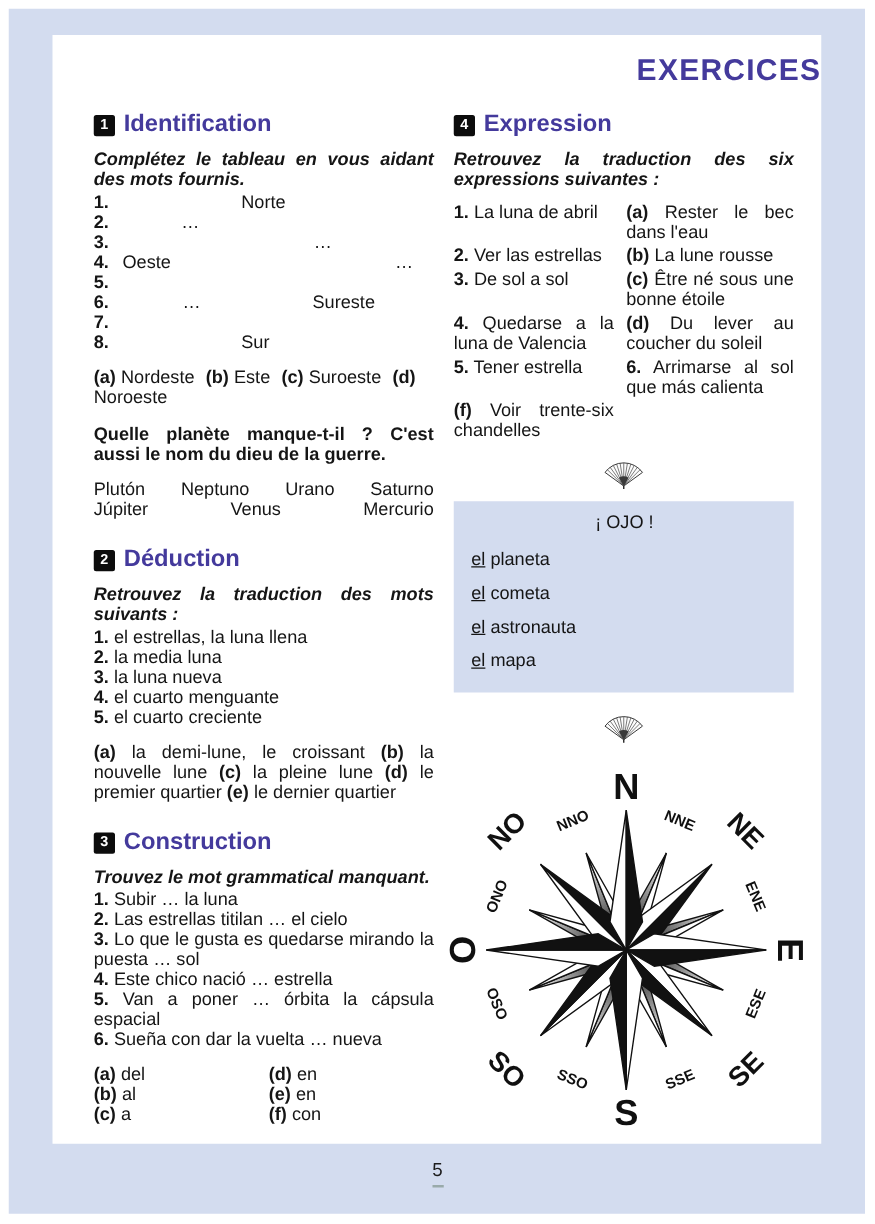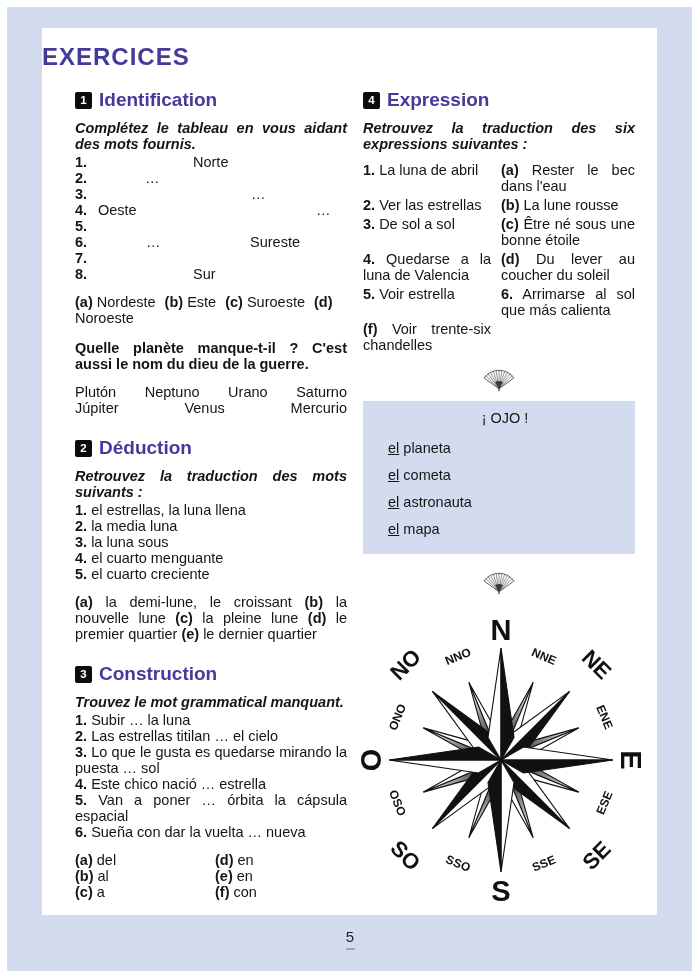--- a/index.html
+++ b/index.html
@@ -1,21 +1,21 @@
 <!DOCTYPE html>
 <html style="--accent: #443a9c; --panel: #d3dcef;"><head>
 <meta charset="utf-8">
 <style>
   :root{ --accent:#443a9c; --panel:#d3dcef; }
   html,body{margin:0;padding:0;}
   body{background:#fff;font-family:"Liberation Sans",sans-serif;color:#151515;}
   .canvas{position:relative;width:700px;height:979px;background:#fff;overflow:hidden;}
   .blue-bg{position:absolute;left:7px;top:7px;right:8px;bottom:8px;background:var(--panel);}
   .page{position:absolute;left:42px;top:28px;width:615px;height:887px;background:#fff;}
-  .page-title{position:absolute;top:15px;left:0;right:0;text-align:left;
+  .page-title{position:absolute;top:15px;left:0;right:0;text-align:right;
     font-size:24px;font-weight:bold;letter-spacing:1px;color:var(--accent);}
   .col{position:absolute;top:62px;font-size:14.5px;line-height:16px;}
   .col-left{left:33px;width:272px;}
   .col-right{left:321px;width:272px;}
   .h-row{display:flex;align-items:center;gap:7px;height:20px;margin:0 0 10px 0;}
   .h-row.sec{margin-top:22px;}
   .badge{width:17px;height:17px;background:#0c0c0c;color:#fff;font-size:11.5px;font-weight:bold;
     display:flex;align-items:center;justify-content:center;border-radius:2px;flex:0 0 auto;}
   .h-txt{font-size:19px;font-weight:bold;color:var(--accent);}
   .intro{font-style:italic;font-weight:bold;text-align:justify;margin:0 0 2px 0;}
@@ -27,21 +27,21 @@
   .pair{margin-right:9px;}
   .pair b{font-weight:bold;}
   .question{font-weight:bold;text-align:justify;margin:14px 0 0 0;}
   .planets{margin-top:12px;text-align:center;}
   .prow{display:flex;justify-content:space-between;}
   .list{margin:0;}
   .li{text-align:justify;}
   .ansgrid{display:grid;grid-template-columns:140px 1fr;margin-top:12px;}
   .match{display:grid;grid-template-columns:128px 134px;column-gap:10px;row-gap:3px;margin-top:10px;}
   .fanwrap{text-align:center;margin:10px 0 6px 0;height:32px;}
-  .ojo{background:var(--panel);padding:9px 13px 11px 25px;margin-top:6px;}
+  .ojo{background:var(--panel);padding:9px 13px 11px 14px;margin-top:6px;}
   .ojo-title{text-align:center;margin-bottom:9px;}
   .ojo-item{line-height:27px;}
   .u{text-decoration:underline;}
   .compass-wrap{margin:12px 0 0 -12px;width:300px;height:300px;}
   svg text{font-family:"Liberation Sans",sans-serif;font-weight:bold;fill:#101010;}
   text.cl{font-size:29px;} text.il{font-size:22px;} text.sl{font-size:12px;}
   .pageno{position:absolute;left:0;right:0;top:928px;text-align:center;font-size:15px;color:#1d1d1d;}
   .pageno .dash{width:9px;height:2px;background:#9aa;margin:3px auto 0;}
 </style>
 </head>
@@ -93,21 +93,21 @@
       </div>
 
       <div class="h-row sec">
         <span class="badge">2</span>
         <span class="h-txt">Déduction</span>
       </div>
       <p class="intro">Retrouvez la traduction des mots suivants :</p>
       <div class="list">
         <div class="li"><b>1.</b> <span>el estrellas, la luna llena</span></div>
         <div class="li"><b>2.</b> <span>la media luna</span></div>
-        <div class="li"><b>3.</b> <span>la luna sous</span></div>
+        <div class="li"><b>3.</b> <span>la luna nueva</span></div>
         <div class="li"><b>4.</b> <span>el cuarto menguante</span></div>
         <div class="li"><b>5.</b> <span>el cuarto creciente</span></div>
       </div>
       <p class="ans just">
         <span><b>(a)</b> <span>la demi-lune, le croissant</span></span> <span><b>(b)</b> <span>la nouvelle lune</span></span> <span><b>(c)</b> <span>la pleine lune</span></span> <span><b>(d)</b> <span>le premier quartier</span></span> <span><b>(e)</b> <span>le dernier quartier</span></span>
       </p>
 
       <div class="h-row sec">
         <span class="badge">3</span>
         <span class="h-txt">Construction</span>
@@ -145,21 +145,21 @@
 
       <div class="match">
         <div class="just"><b>1.</b> <span>La luna de abril</span></div>
         <div class="just"><b>(a)</b> <span>Rester le bec dans l'eau</span></div>
         <div class="just"><b>2.</b> <span>Ver las estrellas</span></div>
         <div class="just"><b>(b)</b> <span>La lune rousse</span></div>
         <div class="just"><b>3.</b> <span>De sol a sol</span></div>
         <div class="just"><b>(c)</b> <span>Être né sous une bonne étoile</span></div>
         <div class="just"><b>4.</b> <span>Quedarse a la luna de Valencia</span></div>
         <div class="just"><b>(d)</b> <span>Du lever au coucher du soleil</span></div>
-        <div class="just"><b>5.</b> <span>Voir estrella</span></div>
+        <div class="just"><b>5.</b> <span>Tener estrella</span></div>
         <div class="just"><b>6.</b> <span>Arrimarse al sol que más calienta</span></div>
         <div class="just"><b>(f)</b> <span>Voir trente-six chandelles</span></div>
       </div>
 
       <div class="fanwrap">
         <svg viewBox="0 0 44 38" width="34" height="30">
           <path d="M22 33 L2.6 18.9 A24 24 0 0 1 41.4 18.9 Z" fill="#fcfcfc" stroke="#333" stroke-width="1"></path>
           <g stroke="#555" stroke-width="0.8">
             <line x1="22" y1="33" x2="22" y2="9"></line>
               <line x1="22" y1="33" x2="25.8" y2="9.3"></line>

